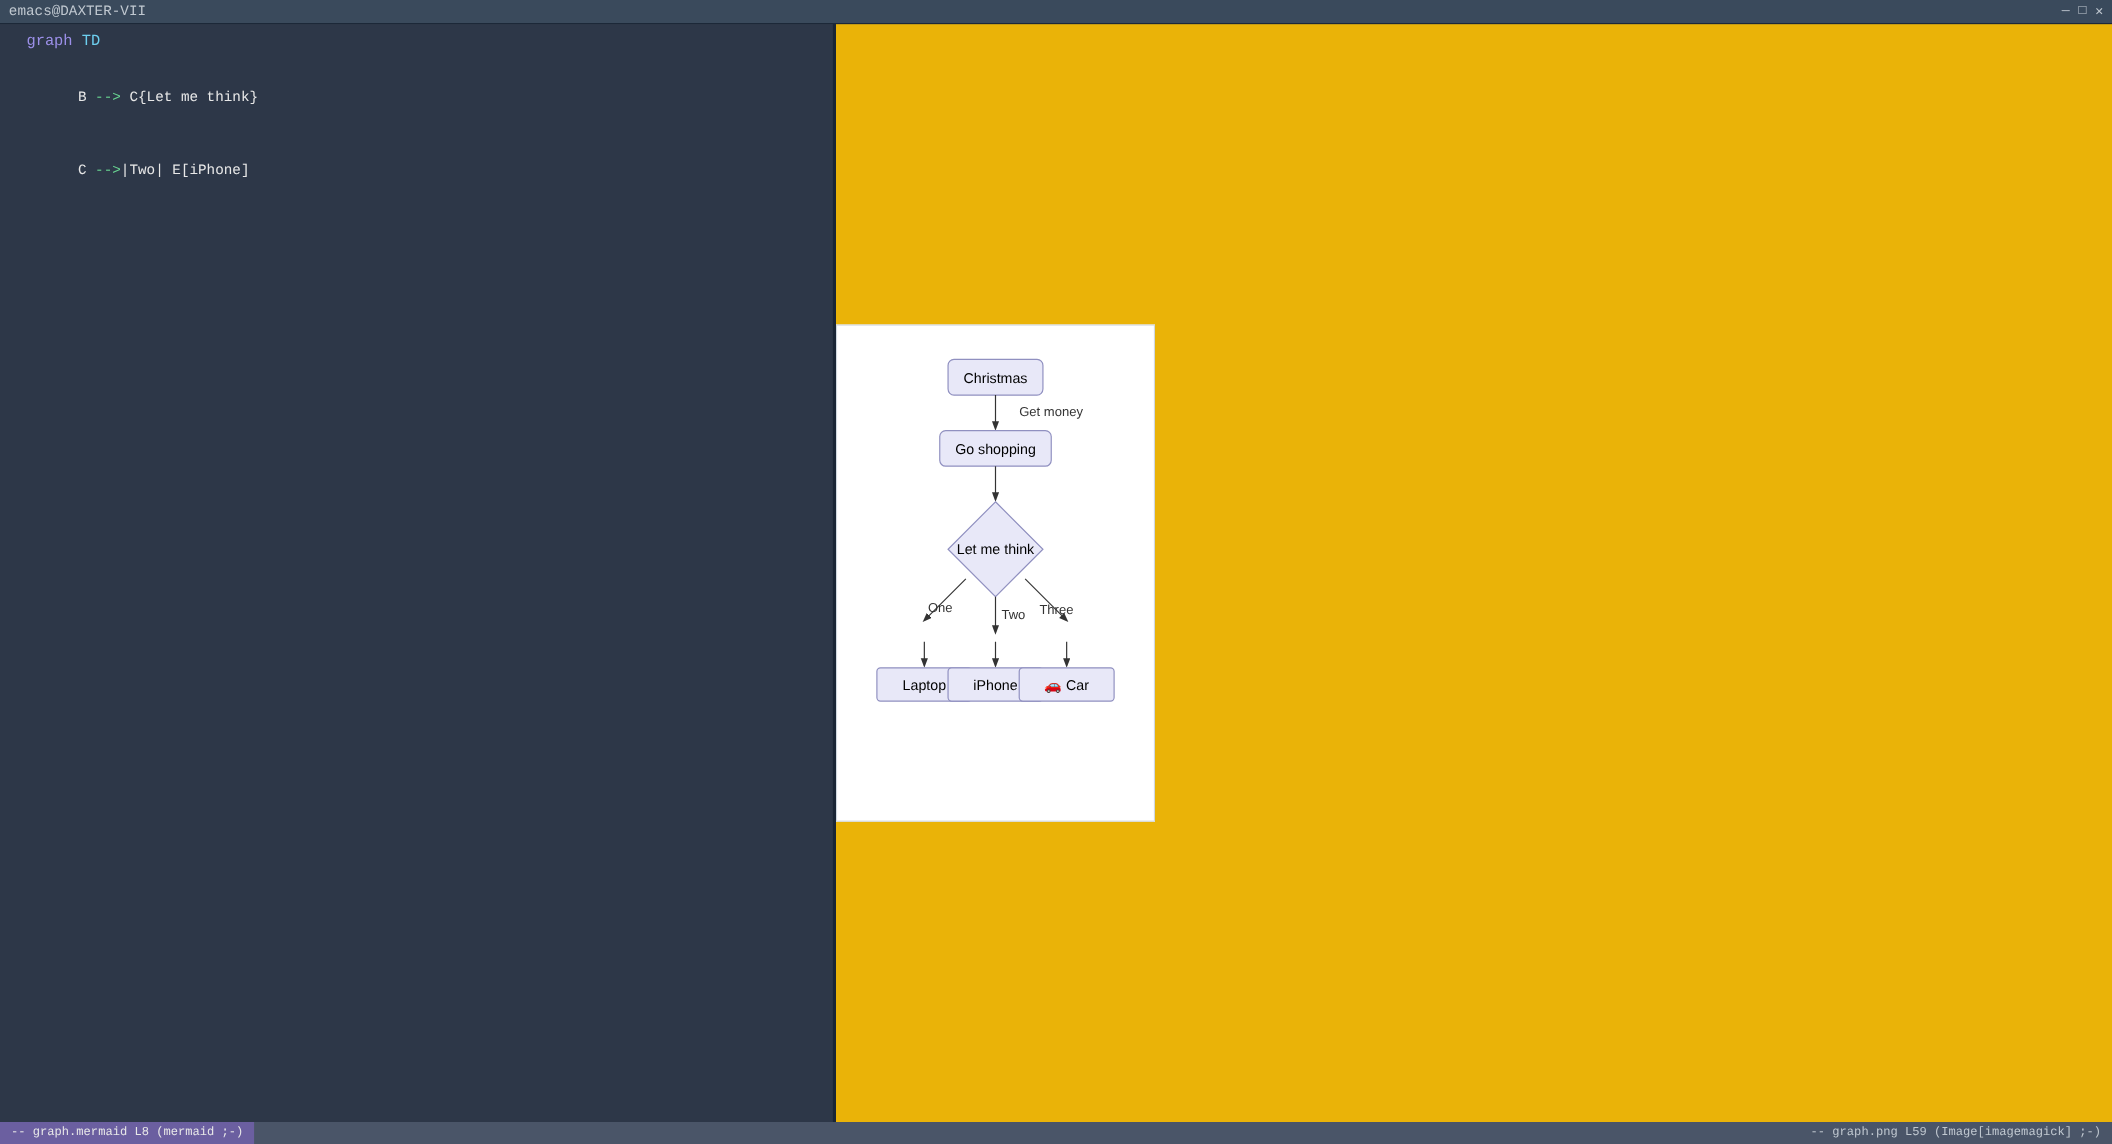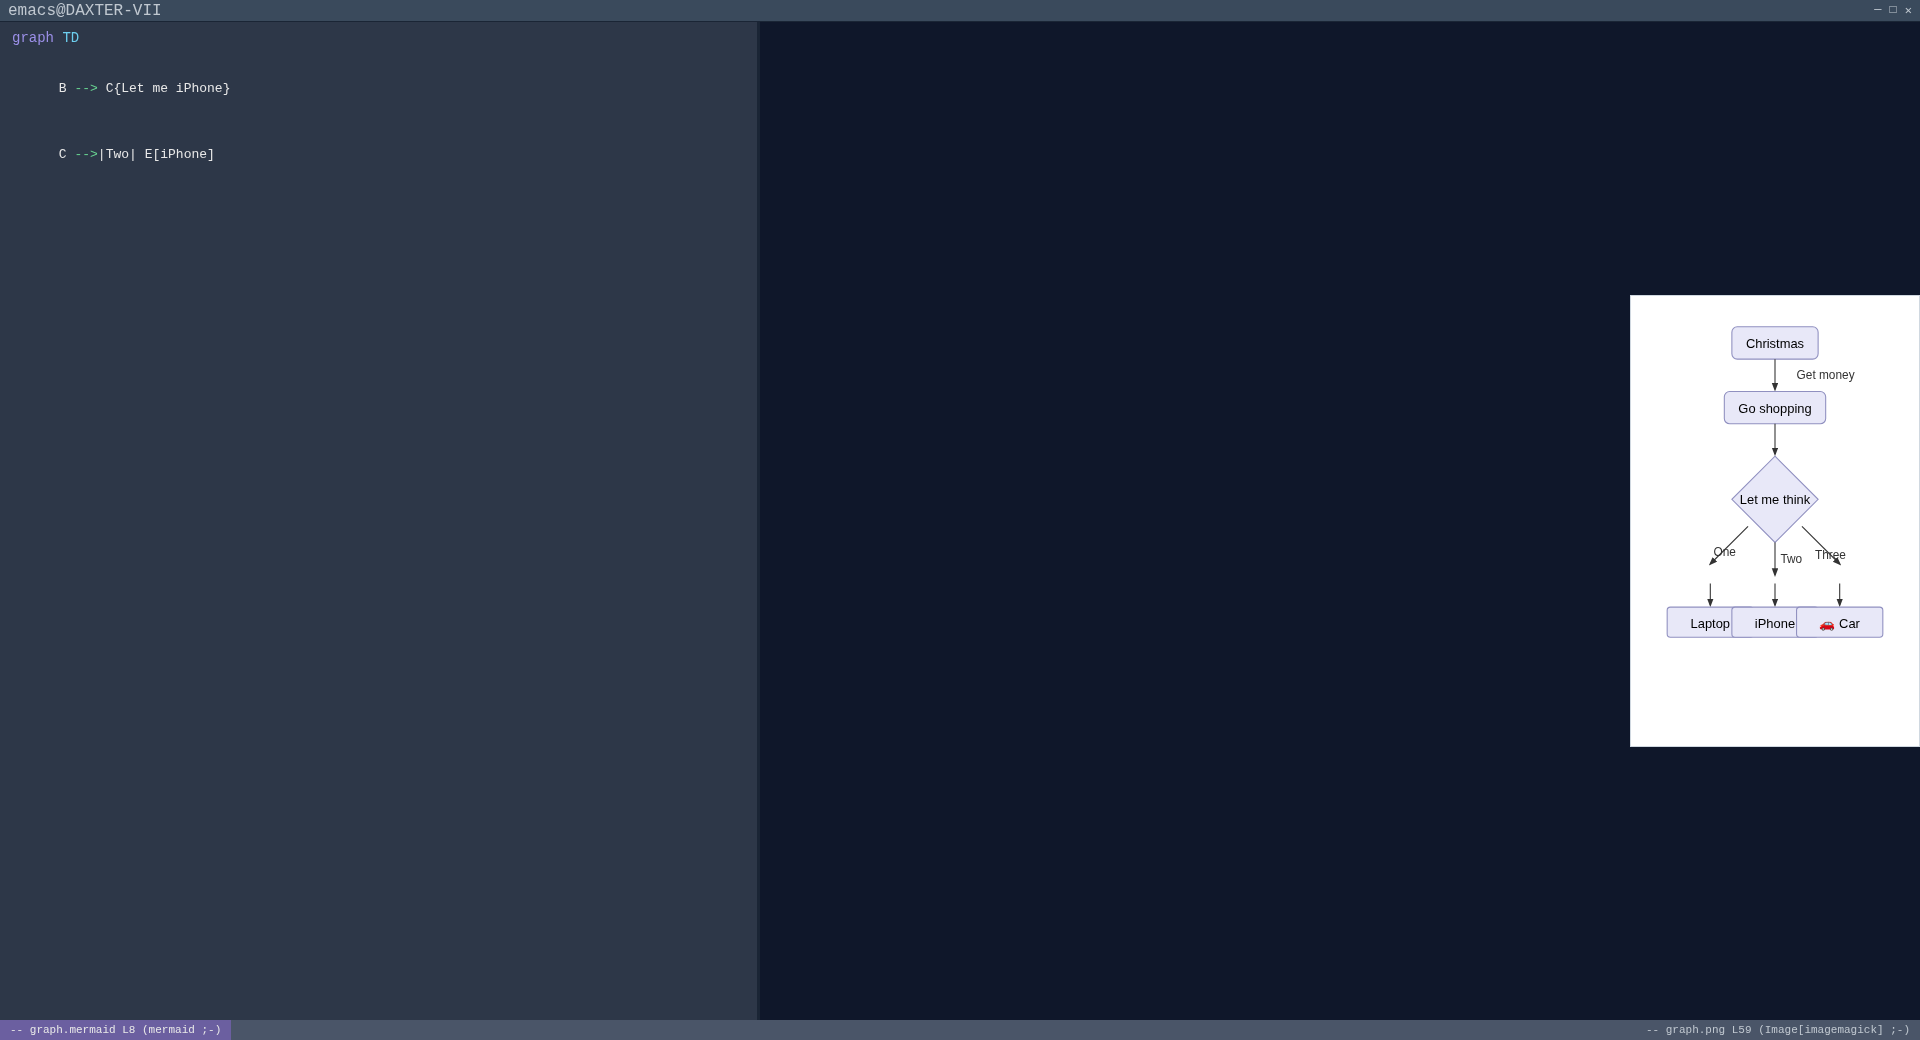--- a/index.html
+++ b/index.html
@@ -19,21 +19,21 @@
       height: 22px;
       display: flex;
       align-items: center;
       justify-content: space-between;
       padding: 0 8px;
       border-bottom: 1px solid #1a2535;
     }
 
     #title-text {
       color: #c0c8d0;
-      font-size: 16px;
+      font-size: 13px;
     }
 
     #window-controls {
       display: flex;
       gap: 8px;
     }
 
     .win-btn {
       color: #c0c8d0;
       font-size: 12px;
@@ -43,21 +43,21 @@
     
     #main {
       display: flex;
       height: calc(100% - 22px - 20px);
     }
 
     
     #editor-pane {
       width: 757px;
       background-color: #2d3748;
-      padding: 8px 12px;
+      padding: 8px 24px;
       position: relative;
     }
 
     #graph-title {
       color: #9b8fe8;
       font-size: 14px;
       margin-bottom: 10px;
     }
 
     #graph-title span.keyword {
@@ -88,24 +88,24 @@
 
     
     #divider {
       width: 3px;
       background-color: #1a2535;
     }
 
     
     #diagram-pane {
       flex: 1;
-      background-color: #0f172a;
-      display: flex;
-      align-items: center;
-      justify-content: flex-end;
+      background-color: #eab308;
+      display: flex;
+      align-items: center;
+      justify-content: flex-start;
     }
 
     #diagram-container {
       background-color: #ffffff;
       border: 1px solid #d0d8e0;
       padding: 20px;
       width: 290px;
       min-height: 420px;
       display: flex;
       align-items: center;
@@ -159,21 +159,21 @@
 </div>
 
 <div id="main">
 
   <div id="editor-pane">
     <div id="graph-title">
       <span class="keyword">graph </span><span class="value">TD</span>
     </div>
 
     <div class="code-line">
-      <span class="node-id">B </span><span class="arrow">--&gt;</span><span class="label"> C{Let me iPhone}</span>
+      <span class="node-id">B </span><span class="arrow">--&gt;</span><span class="label"> C{Let me think}</span>
     </div>
     <div class="code-line">
       <span class="node-id">C </span><span class="arrow">--&gt;</span><span class="label">|Two| E[iPhone]</span>
     </div>
   </div>
 
   <div id="divider"></div>
 
   <div id="diagram-pane">
     <div id="diagram-container">

